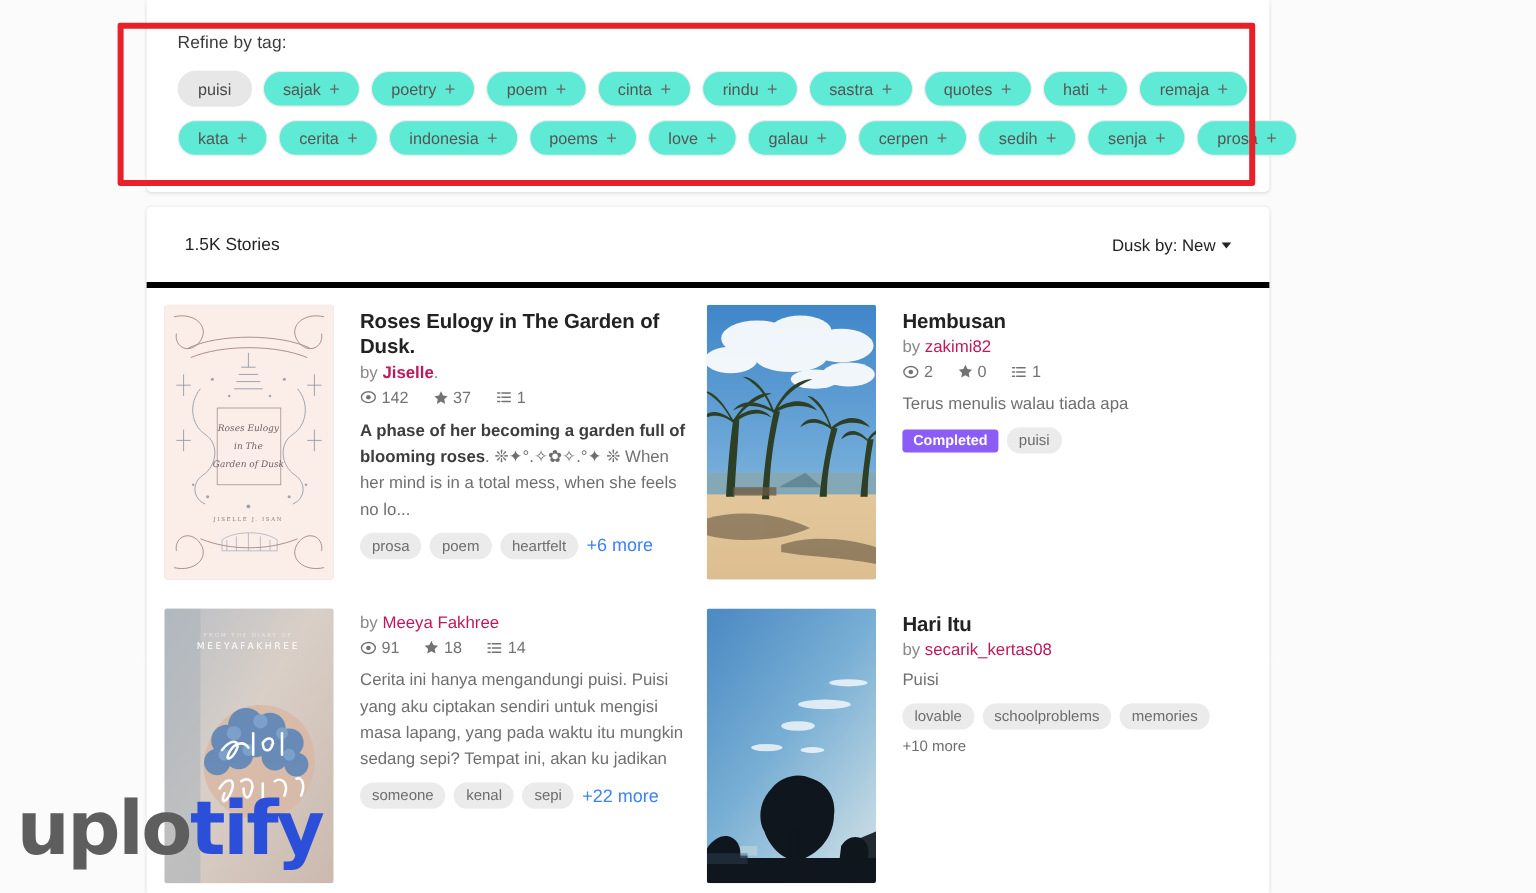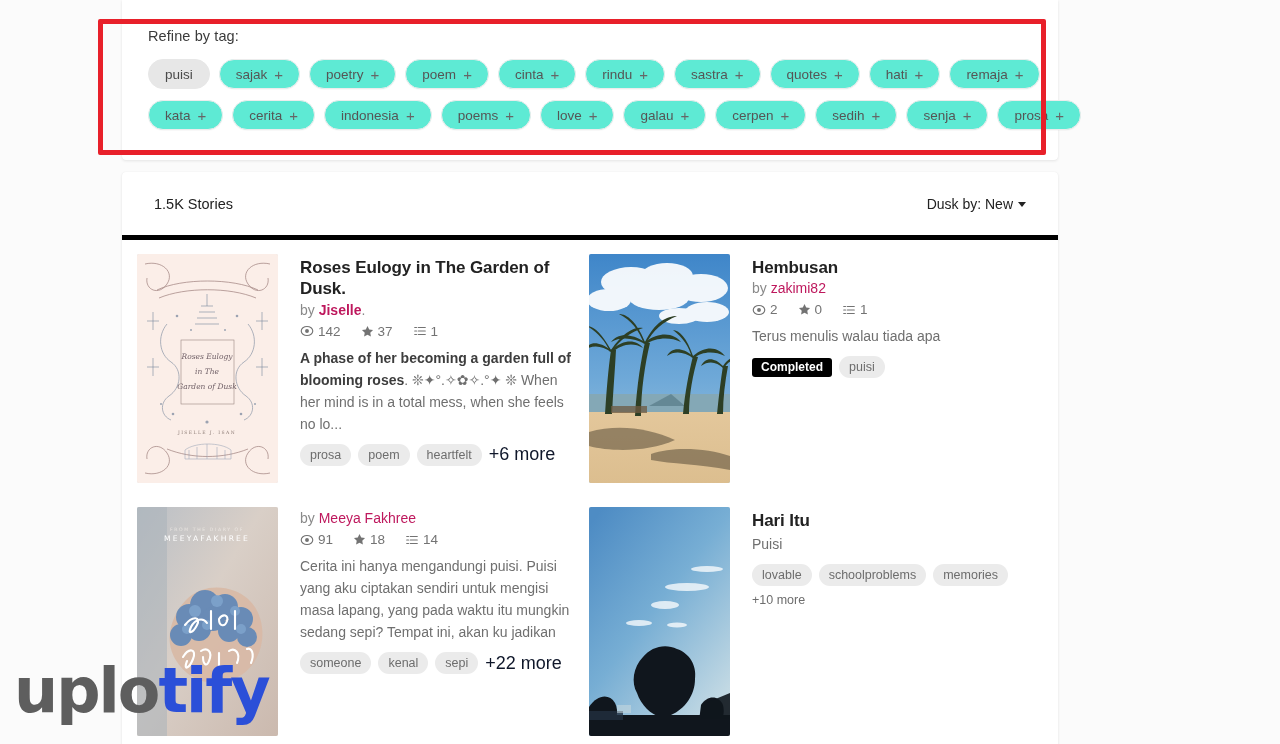--- a/index.html
+++ b/index.html
@@ -212,31 +212,31 @@
     height: 22px;
     padding: 0 10px;
     border-radius: 11px;
     background: #ebebeb;
     color: #6d6d6d;
     font-size: 12.5px;
     white-space: nowrap;
     cursor: pointer;
   }
   .story-tag.completed {
-    background: #000000;
+    background: #8b5cf6;
     color: #ffffff;
     font-weight: bold;
     font-size: 12px;
     padding: 0 9px;
     border-radius: 3px;
     height: 19px;
   }
   .more-link {
-    font-size: 18px;
-    color: #0f172a;
+    font-size: 15px;
+    color: #3b82f6;
     cursor: pointer;
   }
   .more-block { margin-top: 7px; font-size: 12.5px; color: #6d6d6d; cursor:pointer; }
 
   
   #watermark {
     position: absolute;
     left: 14px;
     top: 660px;
     font-size: 62px;
@@ -640,20 +640,21 @@
                   <path d="M112 198 C118 188 130 188 134 198 C136 206 134 214 128 216 L110 214 Z"></path>
                   <rect x="0" y="208" width="141" height="21"></rect>
                   <path d="M112 198 L141 186 L141 212 L112 212 Z" opacity="0.9"></path>
                 </g>
                 <rect x="0" y="204" width="34" height="9" fill="#223040" opacity="0.8"></rect>
                 <rect x="28" y="198" width="14" height="8" fill="#c9d8de" opacity="0.55"></rect>
               </svg></div>
           </div>
           <div class="story-text">
             <div class="story-title">Hari Itu</div>
+            <div class="story-by"><span>by </span><span class="uname">secarik_kertas08</span><span></span></div>
             <div class="story-desc"><span>Puisi</span></div>
             <div class="story-tags">
               <span class="story-tag">lovable</span>
               <span class="story-tag">schoolproblems</span>
               <span class="story-tag">memories</span>
             </div>
             <div class="more-block">+10 more</div>
           </div>
         </div>
       </div>

